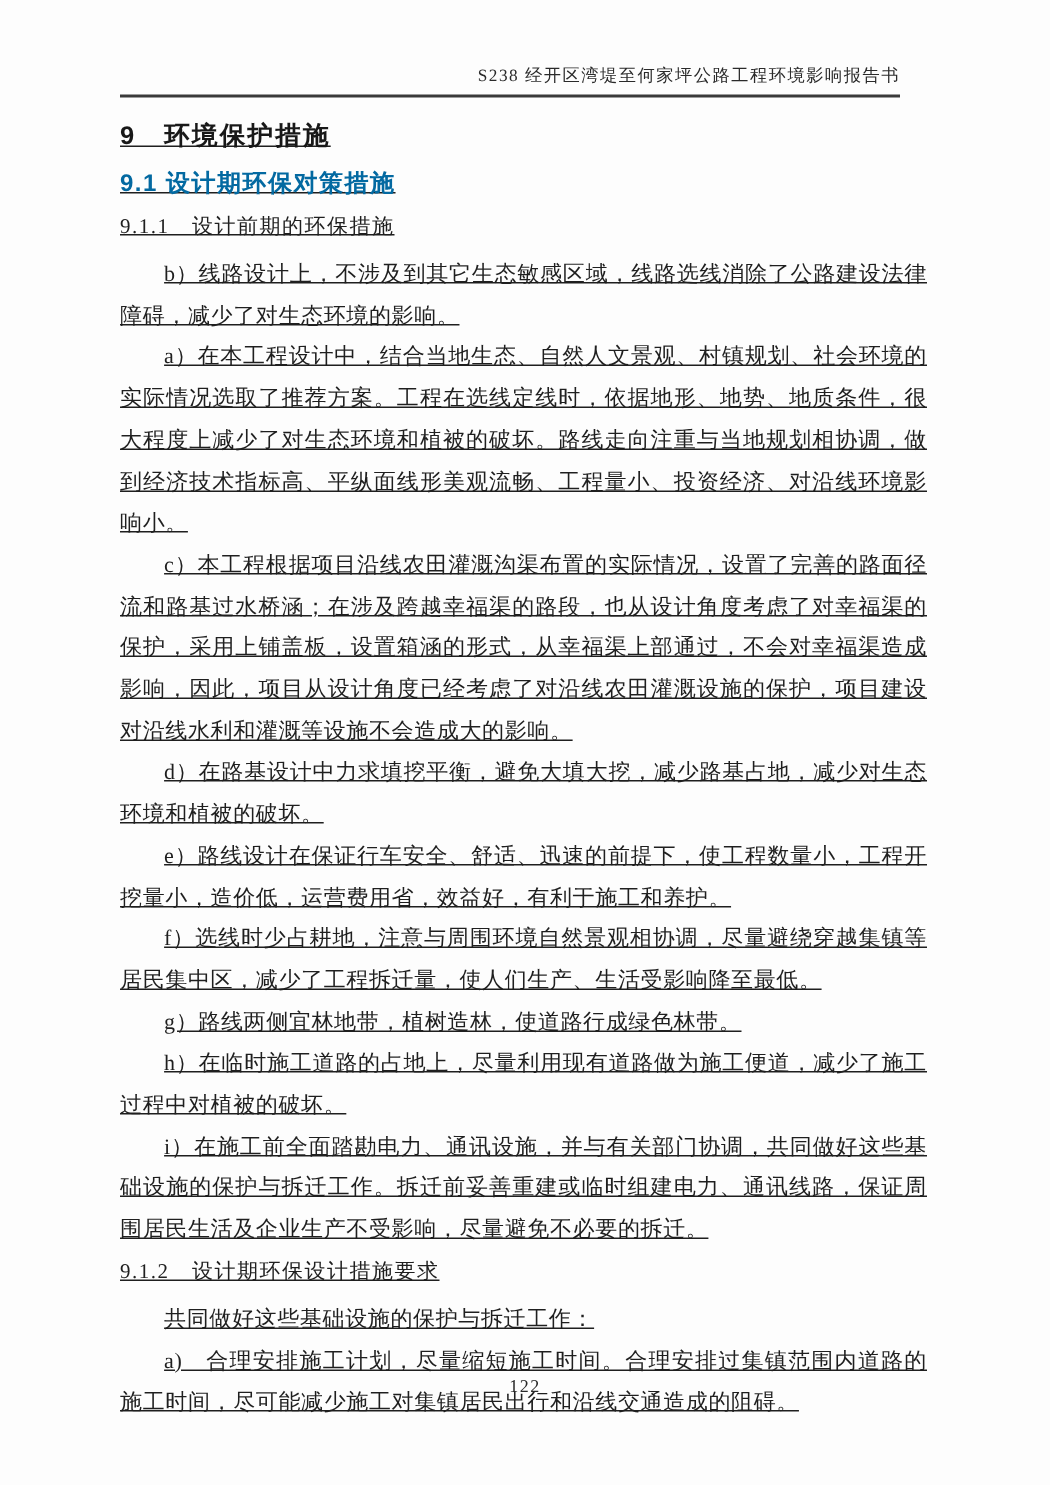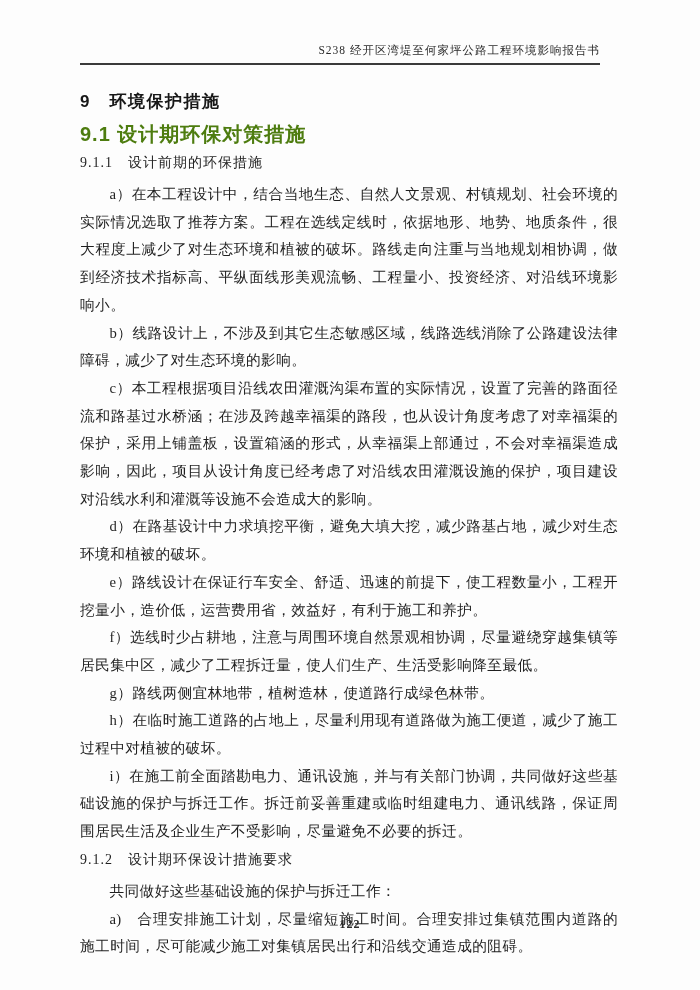--- a/index.html
+++ b/index.html
@@ -24,41 +24,42 @@
     right: 100px;
     text-align: right;
     font-size: 11.5px;
     letter-spacing: 1px;
     color: #2a2a2a;
     padding-bottom: 5px;
     border-bottom: 2px solid #3a3a3a;
   }
   .content {
     position: absolute;
-    top: 92px;
+    top: 81px;
     left: 80px;
     right: 82px;
+    text-decoration: underline;
   }
   .chapter-heading {
     font-family: "Liberation Sans", "DejaVu Sans", sans-serif;
     font-size: 17px;
     font-weight: bold;
     line-height: 20px;
     letter-spacing: 1.5px;
     margin: 0 0 12px 0;
     color: #181818;
   }
   .section-heading {
     font-family: "Liberation Sans", "DejaVu Sans", sans-serif;
-    font-size: 20px;
+    font-size: 16px;
     font-weight: bold;
     line-height: 20px;
     letter-spacing: 1px;
     margin: 0 0 10px 0;
-    color: #4d7c0f;
+    color: #0369a1;
   }
   .subsection-heading {
     font-size: 14px;
     font-weight: normal;
     line-height: 18px;
     letter-spacing: 1px;
     margin: 0 0 9px 0;
     color: #1f1f1f;
   }
   .subsection-heading.second {
@@ -75,40 +76,39 @@
   }
   .page-footer {
     position: absolute;
     top: 917px;
     left: 0;
     width: 100%;
     text-align: center;
     font-size: 12px;
     letter-spacing: 1px;
     color: #2a2a2a;
-    font-weight: bold;
   }
 </style>
 </head>
 <body>
 
 <div class="page">
 
   <div class="page-header">S238 经开区湾堤至何家坪公路工程环境影响报告书</div>
 
   <div class="content">
 
     <h1 class="chapter-heading">9　环境保护措施</h1>
 
     <h2 class="section-heading">9.1 设计期环保对策措施</h2>
 
     <h3 class="subsection-heading">9.1.1　设计前期的环保措施</h3>
 
+    <p class="body-paragraph">b）线路设计上，不涉及到其它生态敏感区域，线路选线消除了公路建设法律障碍，减少了对生态环境的影响。</p>
     <p class="body-paragraph">a）在本工程设计中，结合当地生态、自然人文景观、村镇规划、社会环境的实际情况选取了推荐方案。工程在选线定线时，依据地形、地势、地质条件，很大程度上减少了对生态环境和植被的破坏。路线走向注重与当地规划相协调，做到经济技术指标高、平纵面线形美观流畅、工程量小、投资经济、对沿线环境影响小。</p>
-    <p class="body-paragraph">b）线路设计上，不涉及到其它生态敏感区域，线路选线消除了公路建设法律障碍，减少了对生态环境的影响。</p>
     <p class="body-paragraph">c）本工程根据项目沿线农田灌溉沟渠布置的实际情况，设置了完善的路面径流和路基过水桥涵；在涉及跨越幸福渠的路段，也从设计角度考虑了对幸福渠的保护，采用上铺盖板，设置箱涵的形式，从幸福渠上部通过，不会对幸福渠造成影响，因此，项目从设计角度已经考虑了对沿线农田灌溉设施的保护，项目建设对沿线水利和灌溉等设施不会造成大的影响。</p>
     <p class="body-paragraph">d）在路基设计中力求填挖平衡，避免大填大挖，减少路基占地，减少对生态环境和植被的破坏。</p>
     <p class="body-paragraph">e）路线设计在保证行车安全、舒适、迅速的前提下，使工程数量小，工程开挖量小，造价低，运营费用省，效益好，有利于施工和养护。</p>
     <p class="body-paragraph">f）选线时少占耕地，注意与周围环境自然景观相协调，尽量避绕穿越集镇等居民集中区，减少了工程拆迁量，使人们生产、生活受影响降至最低。</p>
     <p class="body-paragraph">g）路线两侧宜林地带，植树造林，使道路行成绿色林带。</p>
     <p class="body-paragraph">h）在临时施工道路的占地上，尽量利用现有道路做为施工便道，减少了施工过程中对植被的破坏。</p>
     <p class="body-paragraph">i）在施工前全面踏勘电力、通讯设施，并与有关部门协调，共同做好这些基础设施的保护与拆迁工作。拆迁前妥善重建或临时组建电力、通讯线路，保证周围居民生活及企业生产不受影响，尽量避免不必要的拆迁。</p>
 
     <h3 class="subsection-heading second">9.1.2　设计期环保设计措施要求</h3>
 

